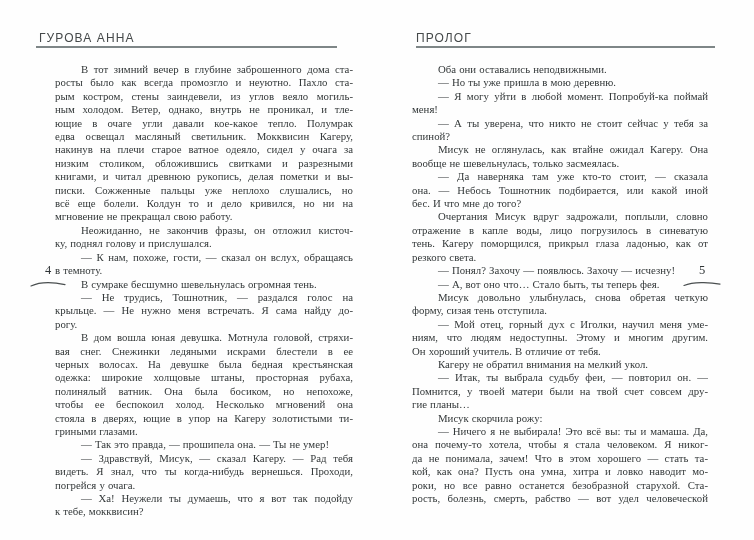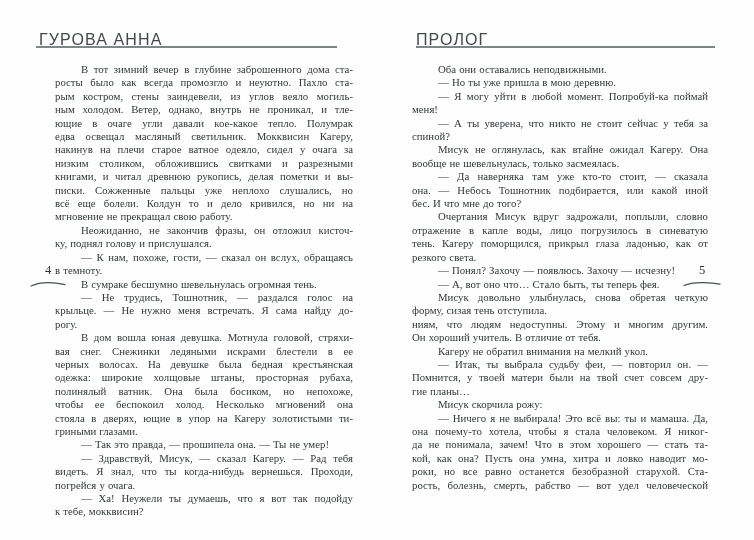--- a/index.html
+++ b/index.html
@@ -4,21 +4,21 @@
 <style>
   html,body { margin:0; padding:0; background:#ffffff; }
   .canvas {
     position:relative; width:754px; height:540px;
     background:#fefefe; overflow:hidden;
     font-family:"Liberation Serif", serif;
   }
   .running-head {
     position:absolute; top:31px; height:13px;
     font-family:"Liberation Sans", sans-serif;
-    font-size:16px; letter-spacing:1.1px;
+    font-size:12px; letter-spacing:1.1px;
     color:#45494a; white-space:nowrap;
   }
   .head-left  { left:39px; }
   .head-right { left:416px; width:299px; }
   .head-rule {
     position:absolute; top:46px; height:1.5px;
     background:#7e8687;
   }
   .rule-left  { left:36px;  width:301px; }
   .rule-right { left:416px; width:299px; }
@@ -107,20 +107,21 @@
       <div class="line">она. — Небось Тошнотник подбирается, или какой иной</div>
       <div class="line last">бес. И что мне до того?</div>
       <div class="line first">Очертания Мисук вдруг задрожали, поплыли, словно</div>
       <div class="line">отражение в капле воды, лицо погрузилось в синеватую</div>
       <div class="line">тень. Кагеру поморщился, прикрыл глаза ладонью, как от</div>
       <div class="line last">резкого света.</div>
       <div class="line first last">— Понял? Захочу — появлюсь. Захочу — исчезну!</div>
       <div class="line first last">— А, вот оно что… Стало быть, ты теперь фея.</div>
       <div class="line first">Мисук довольно улыбнулась, снова обретая четкую</div>
       <div class="line last">форму, сизая тень отступила.</div>
+      <div class="line first">— Мой отец, горный дух с Иголки, научил меня уме-</div>
       <div class="line">ниям, что людям недоступны. Этому и многим другим.</div>
       <div class="line last">Он хороший учитель. В отличие от тебя.</div>
       <div class="line first last">Кагеру не обратил внимания на мелкий укол.</div>
       <div class="line first">— Итак, ты выбрала судьбу феи, — повторил он. —</div>
       <div class="line">Помнится, у твоей матери были на твой счет совсем дру-</div>
       <div class="line last">гие планы…</div>
       <div class="line first last">Мисук скорчила рожу:</div>
       <div class="line first">— Ничего я не выбирала! Это всё вы: ты и мамаша. Да,</div>
       <div class="line">она почему-то хотела, чтобы я стала человеком. Я никог-</div>
       <div class="line">да не понимала, зачем! Что в этом хорошего — стать та-</div>

